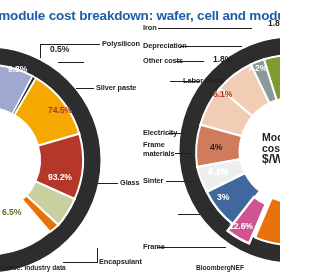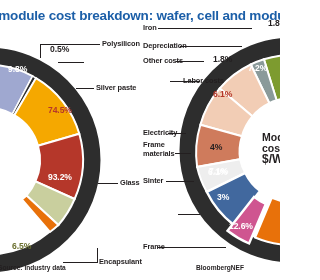--- a/index.html
+++ b/index.html
@@ -121,21 +121,21 @@
 
   <div class="lbl" style="left:102px; top:40px;">Polysilicon</div>
   <div class="lbl" style="left:96px; top:84px;">Silver paste</div>
   <div class="lbl" style="left:120px; top:179px;">Glass</div>
   <div class="lbl" style="left:99px; top:258px;">Encapsulant</div>
 
   <div class="val" style="left:8px; top:64px; color:#ffffff;">9.8%</div>
   <div class="val" style="left:50px; top:44px; color:#231f20;">0.5%</div>
   <div class="val" style="left:48px; top:105px; color:#b5372a;">74.5%</div>
   <div class="val" style="left:48px; top:172px; color:#ffffff;">93.2%</div>
-  <div class="val" style="left:12px; top:207px; color:#6b7030;margin-top:34px;">6.5%</div>
+  <div class="val" style="left:2px; top:207px; color:#6b7030;">6.5%</div>
 
   <svg class="chart-svg" viewBox="0 0 280 280">
     <g transform="translate(292,150)">
 
       <circle cx="0" cy="0" r="104" fill="none" stroke="#2d2d2d" stroke-width="17"></circle>
 
       <path fill="#7d9b2f" stroke="#ffffff" stroke-width="2" d="M -28.1,-90.7 A 95,95 0 0 1 -9.5,-94.5 L -5.2,-51.7 A 52,52 0 0 0 -15.4,-49.7 Z"></path>
 
       <path fill="#8a9a9a" stroke="#ffffff" stroke-width="2" d="M -41.3,-85.5 A 95,95 0 0 1 -28.1,-90.7 L -15.4,-49.7 A 52,52 0 0 0 -22.6,-46.8 Z"></path>
 

